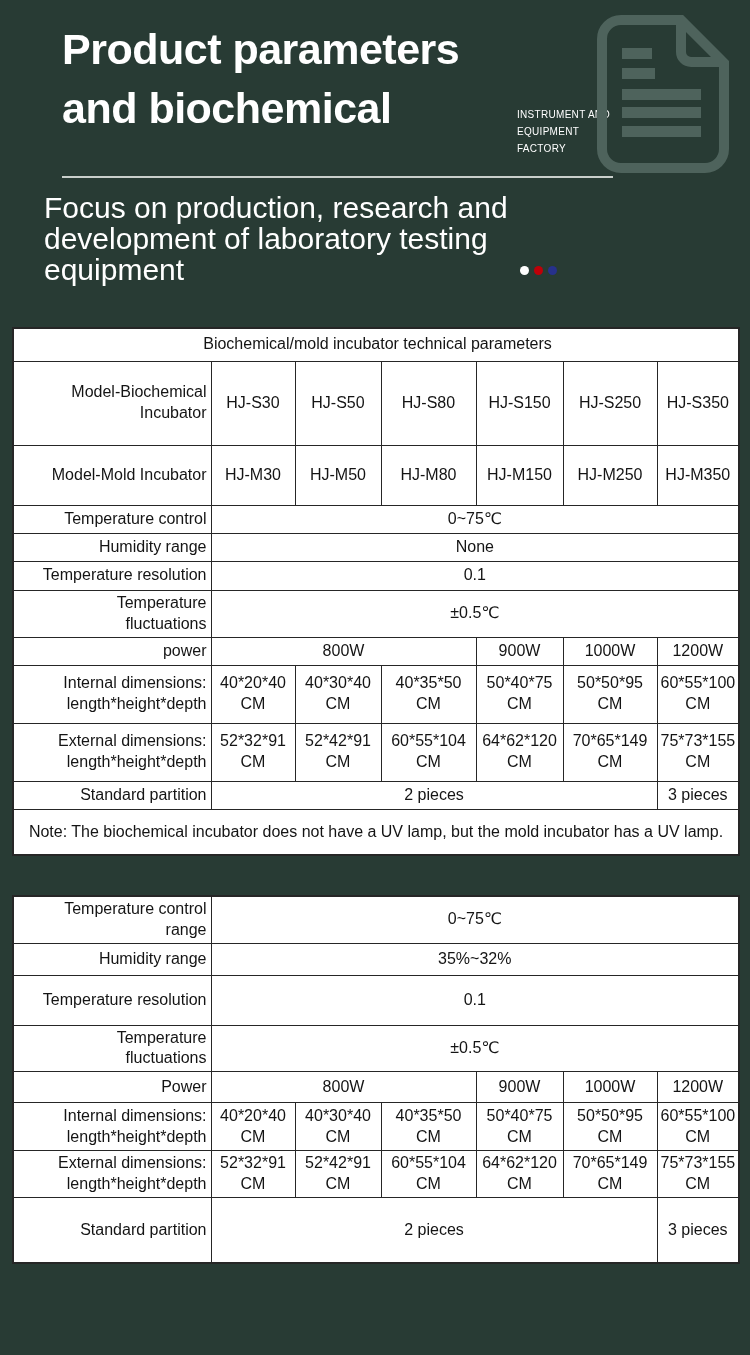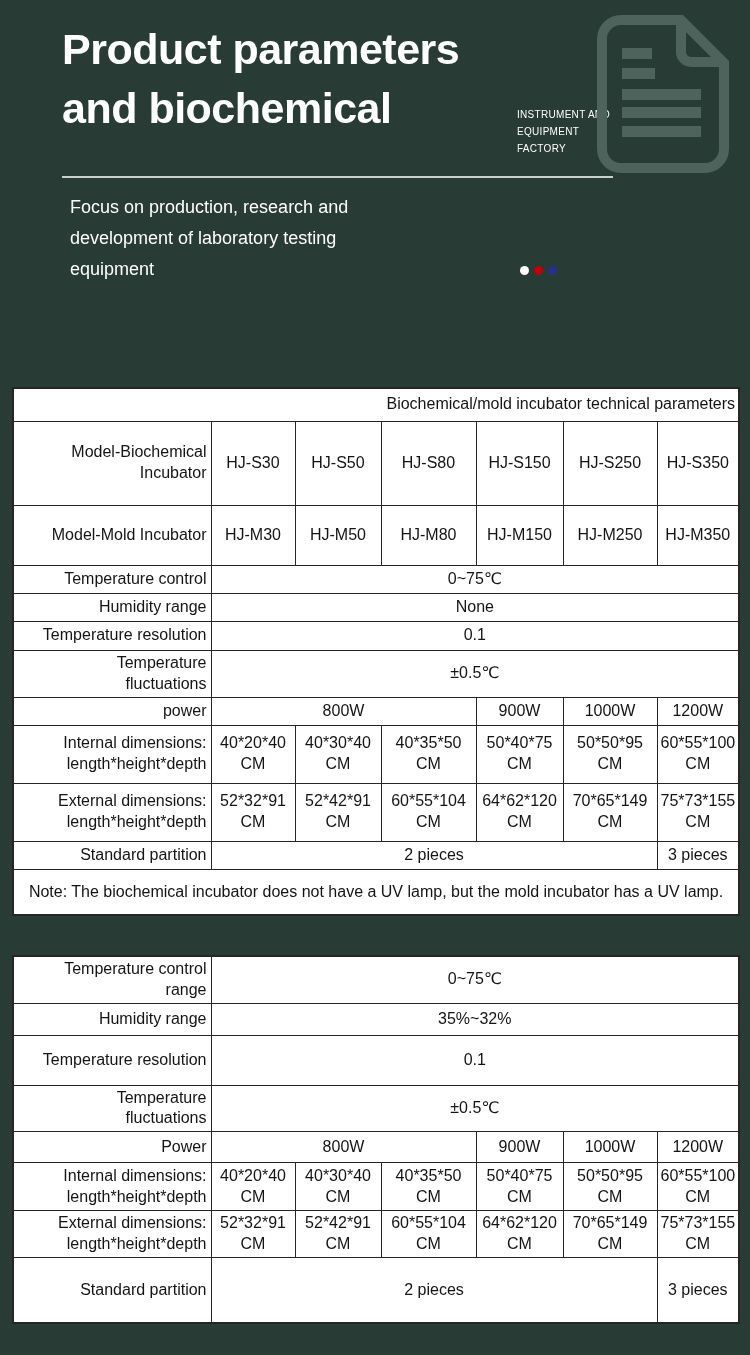--- a/index.html
+++ b/index.html
@@ -7,44 +7,44 @@
     --table_bg:#ffffff; --table_border:#262626; --text_dark:#141414; --text_light:#ffffff;
     --dot1:#ffffff; --dot2:#bf0008; --dot3:#27318c;
   }
   *{box-sizing:border-box;}
   html,body{margin:0;padding:0;}
   body{
     width:750px;height:1355px;background:var(--bg);
     font-family:"Liberation Sans","DejaVu Sans",sans-serif;
     color:var(--text_light);overflow:hidden;
   }
-  .hero{position:relative;height:387px;}
+  .hero{position:relative;height:327px;}
   .hero h1{position:absolute;left:62px;top:20px;margin:0;font-size:43px;line-height:59px;font-weight:700;letter-spacing:-0.5px;color:var(--text_light);}
   .hero h1 .line{display:block;}
   .factory{position:absolute;left:517px;top:106px;font-size:10px;line-height:17px;letter-spacing:.3px;font-weight:400;}
   .factory .fline{display:block;}
   .doc-icon{position:absolute;left:597px;top:15px;}
   .divider{position:absolute;left:62px;top:176px;width:551px;height:2px;background:var(--divider);}
-  .subtitle{position:absolute;left:70px;top:192px;margin:0;font-size:18px;line-height:31px;font-weight:400;}
+  .subtitle{position:absolute;left:44px;top:192px;margin:0;font-size:30px;line-height:31px;font-weight:400;}
   .subtitle .line{display:block;}
   .dots{position:absolute;left:520px;top:266px;display:flex;gap:5px;align-items:center;}
   .dot{width:9px;height:9px;border-radius:50%;display:inline-block;}
 
   .ptable{
     width:726px;margin-left:12px;border-collapse:collapse;table-layout:fixed;
     background:var(--table_bg);color:var(--text_dark);
     border:2px solid var(--table_border);
   }
   .ptable td{
     border:1px solid var(--table_border);
     font-size:16px;line-height:1.3;text-align:center;vertical-align:middle;
     padding:2px 3px;white-space:pre-line;overflow:hidden;
   }
   .ptable td.label{text-align:right;padding:2px 4px 2px 6px;}
-  .ptable td.title{text-align:right;padding-left:6px;}
+  .ptable td.title{text-align:center;padding-left:6px;}
   .ptable td.note{text-align:center;padding:3px 6px;line-height:1.45;}
   #table-1{margin-top:39px;}
 
   
   #table-0 tr:nth-child(1){height:33px}
   #table-0 tr:nth-child(2){height:84px}
   #table-0 tr:nth-child(3){height:60px}
   #table-0 tr:nth-child(4){height:28px}
   #table-0 tr:nth-child(5){height:28px}
   #table-0 tr:nth-child(6){height:29px}

